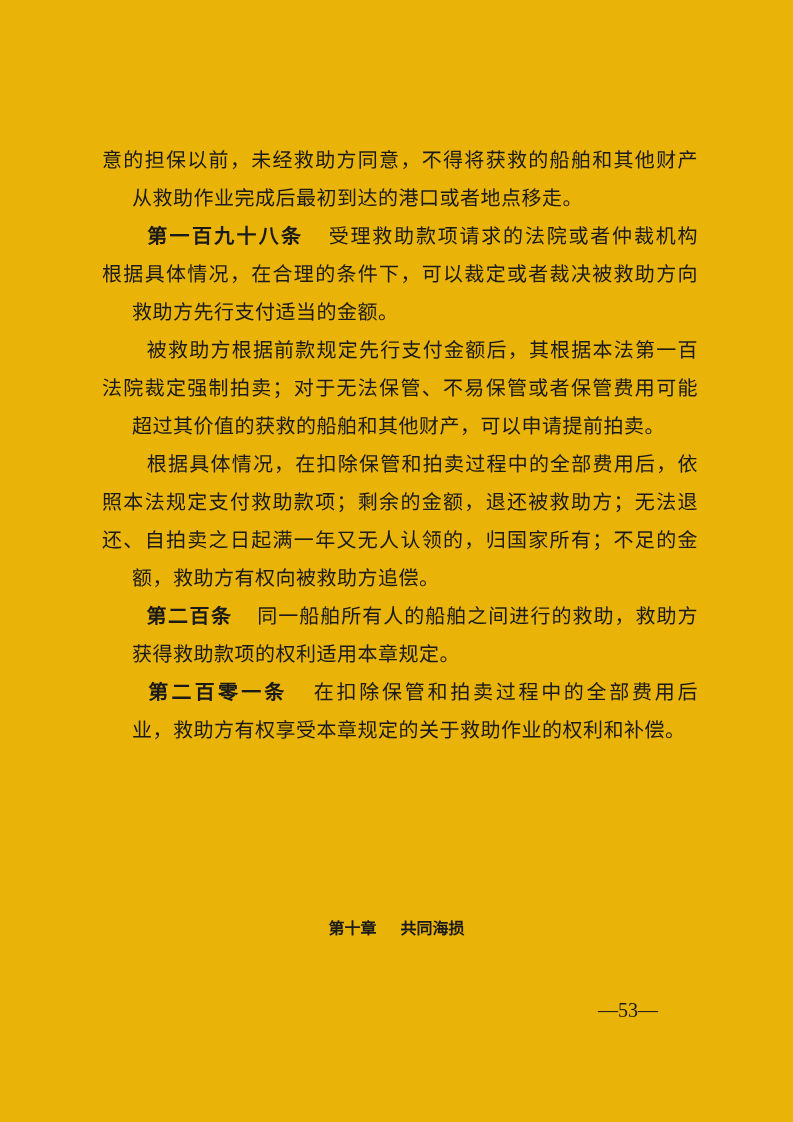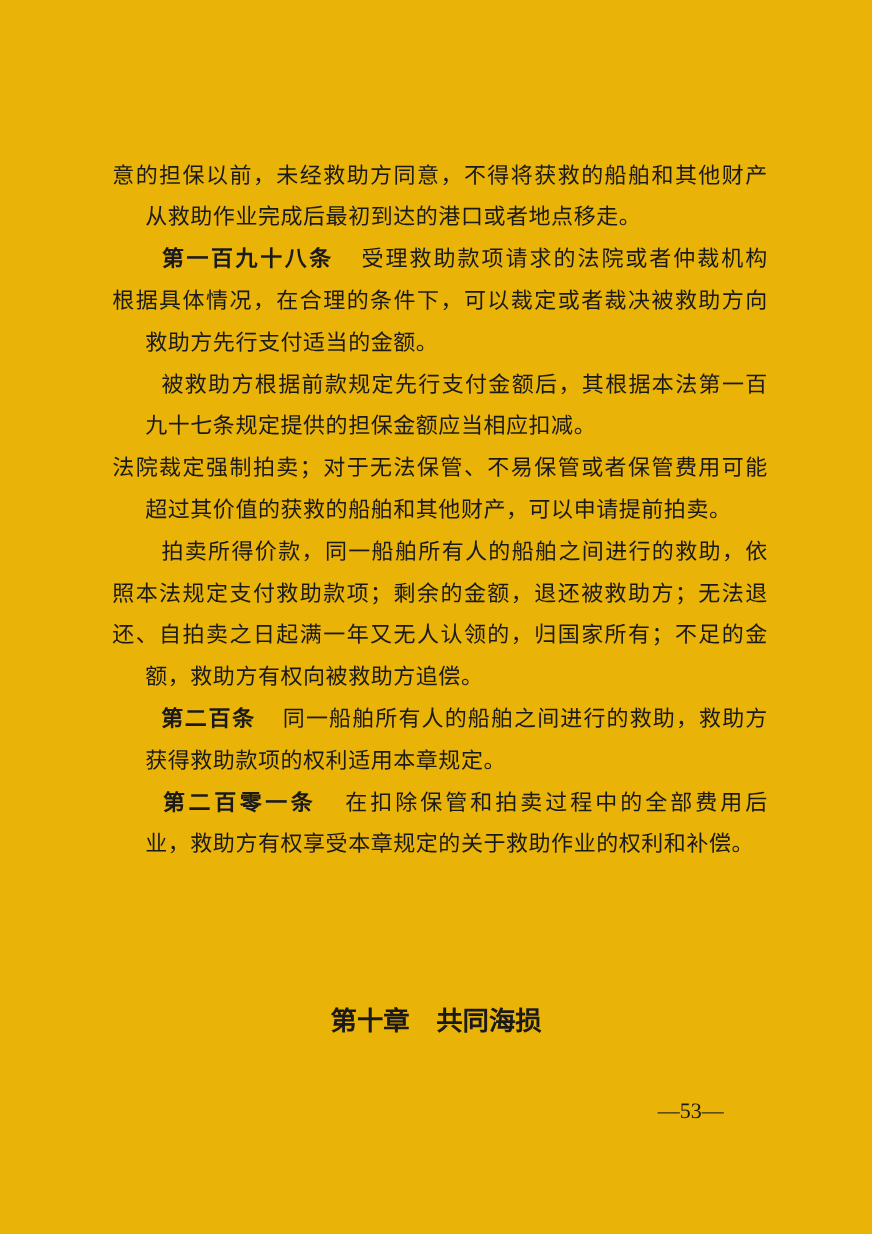--- a/index.html
+++ b/index.html
@@ -57,21 +57,21 @@
     height: 1px;
   }
   .chapter {
     position: absolute;
     top: 910px;
     left: 0;
     width: 793px;
     text-align: center;
     font-family: "Liberation Sans", "DejaVu Sans", sans-serif;
     font-weight: bold;
-    font-size: 24px;
+    font-size: 16px;
     line-height: 38px;
     color: #1a1a1a;
   }
   .chapter-gap {
     display: inline-block;
     width: 24px;
     height: 1px;
   }
   .page-number {
     position: absolute;
@@ -90,24 +90,23 @@
 
 <div class="page">
 
   <div class="text-block" id="paragraphs">
       <div class="line"><span>意的担保以前，未经救助方同意，不得将获救的船舶和其他财产</span></div>
       <div class="line end"><span>从救助作业完成后最初到达的港口或者地点移走。</span></div>
       <div class="line"><span class="ind"></span><span class="lead">第一百九十八条</span><span class="gap"></span><span>受理救助款项请求的法院或者仲裁机构</span></div>
       <div class="line"><span>根据具体情况，在合理的条件下，可以裁定或者裁决被救助方向</span></div>
       <div class="line end"><span>救助方先行支付适当的金额。</span></div>
       <div class="line"><span class="ind"></span><span>被救助方根据前款规定先行支付金额后，其根据本法第一百</span></div>
-      <div class="line end"><span>九十七条规定提供的担保金额应当相应扣减。</span></div>
       <div class="line"><span>法院裁定强制拍卖；对于无法保管、不易保管或者保管费用可能</span></div>
       <div class="line end"><span>超过其价值的获救的船舶和其他财产，可以申请提前拍卖。</span></div>
-      <div class="line"><span class="ind"></span><span>拍卖所得价款，同一船舶所有人的船舶之间进行的救助，依</span></div>
+      <div class="line"><span class="ind"></span><span>根据具体情况，在扣除保管和拍卖过程中的全部费用后，依</span></div>
       <div class="line"><span>照本法规定支付救助款项；剩余的金额，退还被救助方；无法退</span></div>
       <div class="line"><span>还、自拍卖之日起满一年又无人认领的，归国家所有；不足的金</span></div>
       <div class="line end"><span>额，救助方有权向被救助方追偿。</span></div>
       <div class="line"><span class="ind"></span><span class="lead">第二百条</span><span class="gap"></span><span>同一船舶所有人的船舶之间进行的救助，救助方</span></div>
       <div class="line end"><span>获得救助款项的权利适用本章规定。</span></div>
       <div class="line"><span class="ind"></span><span class="lead">第二百零一条</span><span class="gap"></span><span>在扣除保管和拍卖过程中的全部费用后</span></div>
       <div class="line end"><span>业，救助方有权享受本章规定的关于救助作业的权利和补偿。</span></div>
     </div>
 
   <div class="chapter">

